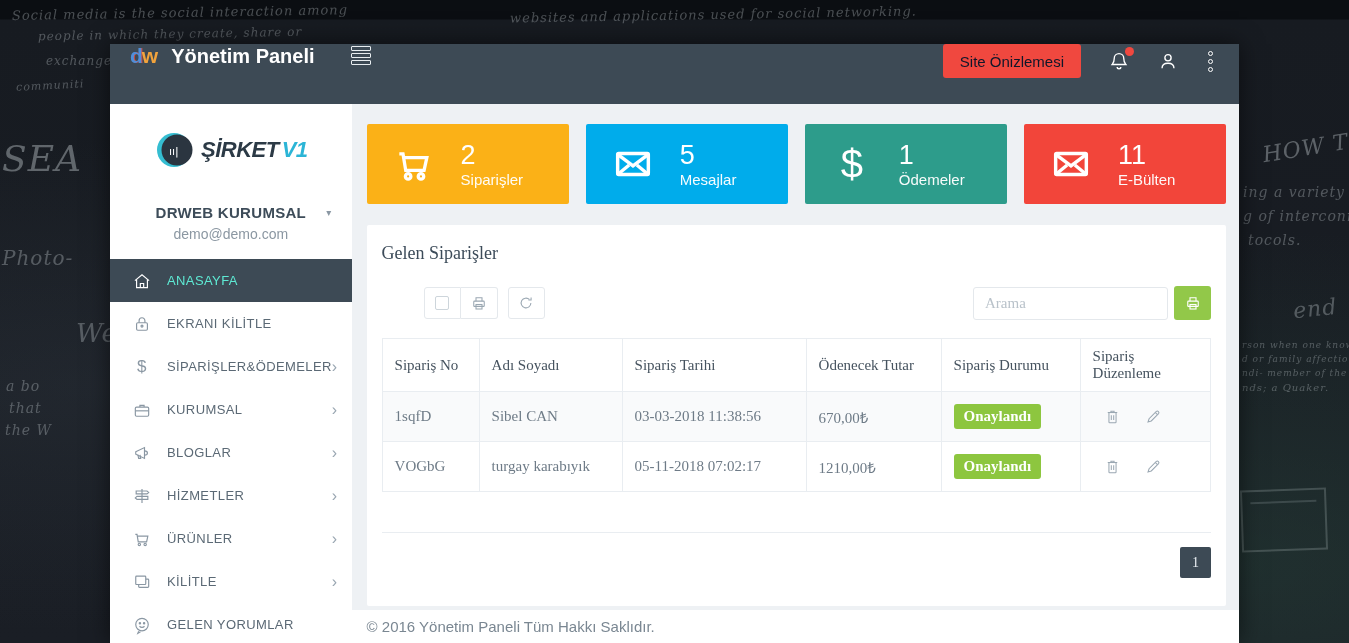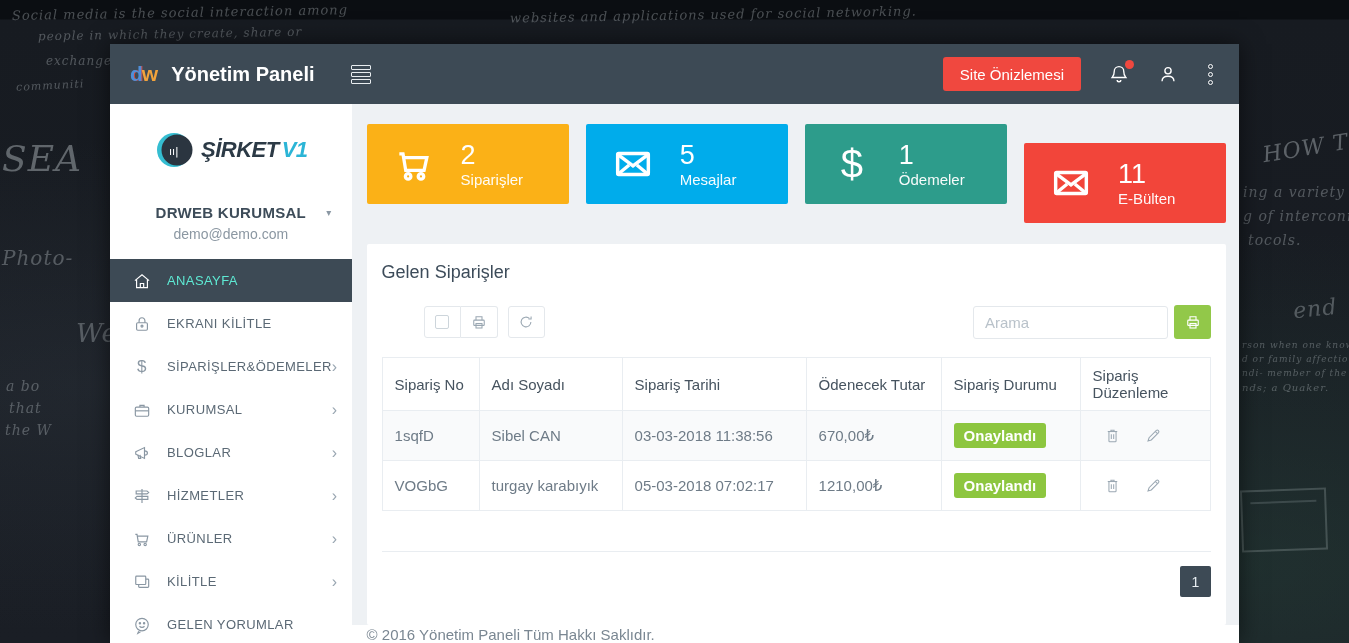--- a/index.html
+++ b/index.html
@@ -29,31 +29,31 @@
   .chalk-box::after{
     content:""; position:absolute; left:8px; top:10px; right:8px;
     border-top:2px solid rgba(200,212,216,.18);
   }
   
   .app {
     position:absolute; left:110px; top:44px; width:1129px; height:599px;
     display:flex; flex-direction:column; box-shadow:0 0 22px rgba(0,0,0,.55);
   }
   
-  .navbar { flex:0 0 60px; background:#3d4a55; display:flex; align-items:center; }
+  .navbar { flex:0 0 60px; background:#3d4a55; display:flex; align-items:flex-start; }
   .brand { display:flex; align-items:center; padding-left:20px; }
   .logo-dw { font-size:21px; font-weight:700; letter-spacing:-1px; }
   .logo-dw .d { color:#4f8fd9; text-shadow:1px 0 0 #d4483c; }
   .logo-dw .w { color:#f2a33c; }
   .nav-title { color:#fff; font-size:20px; font-weight:700; margin-left:14px; }
   .hamburger { margin-left:36px; cursor:pointer; }
   .hamburger i { display:block; width:20px; height:5px; border:1px solid #e8edf0; border-radius:1px; margin:2px 0; }
   .nav-right { margin-left:auto; display:flex; align-items:center; padding-right:24px; gap:27px; }
   .preview-btn {
-    background:#f0483f; color:#ffffff; border:0; height:34px; padding:0 17px;
+    background:#f0483f; color:#0f172a; border:0; height:34px; padding:0 17px;
     border-radius:3px; font-size:15px; cursor:pointer; font-family:inherit;
   }
   .nav-ic { position:relative; cursor:pointer; display:flex; }
   .nav-ic svg { stroke:#fff; }
   .badge-dot { position:absolute; top:-3px; right:-4px; width:9px; height:9px; background:#f0483f; border-radius:50%; }
   .kebab { display:flex; flex-direction:column; gap:3px; cursor:pointer; padding:2px; }
   .kebab i { width:5px; height:5px; border:1.6px solid #fff; border-radius:50%; }
   
   .app-body { flex:1; display:flex; min-height:0; }
   
@@ -73,28 +73,28 @@
   .menu-item svg { width:20px; height:20px; margin-right:15px; stroke:#8a97a3; fill:none; stroke-width:1.4; flex:0 0 20px; }
   .menu-item .dollar { font-size:17px; color:#8a97a3; width:20px; margin-right:15px; text-align:center; }
   .menu-item.active { background:#3d4a55; color:#5eead4; }
   .menu-item.active svg { stroke:#fff; }
   .mchevron { margin-left:auto; color:#9aa7b2; font-size:16px; }
   
   .main { flex:1; background:#eef1f4; display:flex; flex-direction:column; min-width:0; }
   .cards { display:flex; gap:17px; margin:20px 13px 0 15px; }
   .card { flex:1; height:80px; border-radius:2px; display:flex; align-items:center; color:#fff; cursor:pointer; }
   .card-orange { background:#fbb117; } .card-blue { background:#00aceb; }
-  .card-teal { background:#2d9c8b; } .card-red { background:#f2453a;margin-top:19px; }
+  .card-teal { background:#2d9c8b; } .card-red { background:#f2453a; }
   .card-icon { width:94px; display:flex; justify-content:center; }
   .card-icon svg { stroke:#fff; fill:none; stroke-width:1.8; }
   .card-icon .big-dollar { font-size:40px; font-weight:400; line-height:1; }
   .card-num { font-size:27px; line-height:1.15; }
   .card-label { font-size:15px; opacity:.96; }
   
-  .panel { background:#fff; margin:21px 13px 0 15px; padding:18px 15px 28px; border-radius:2px; }
+  .panel { background:#fff; margin:21px 13px 0 15px; padding:18px 15px 28px; border-radius:2px;font-family:Liberation Serif, serif; }
   .panel-title { font-size:18px; font-weight:400; color:#3c4b59; }
   .toolbar { display:flex; justify-content:space-between; align-items:center; margin-top:22px;padding-left:42px; }
   .btn-row { display:flex; }
   .tbtn {
     width:37px; height:32px; background:#fff; border:1px solid #e4e8ec;
     display:flex; align-items:center; justify-content:center; cursor:pointer; color:#9aa7b2;
   }
   .tbtn svg { stroke:#9aa7b2; fill:none; stroke-width:1.4; }
   .tbtn.first { border-radius:3px 0 0 3px; }
   .tbtn.mid { border-left:0; border-radius:0 3px 3px 0; }
@@ -420,21 +420,21 @@
                   <svg width="19" height="19" viewBox="0 0 24 24">
                     <path d="M5 19l1.4-4.2L15.6 5.6a2 2 0 0 1 2.8 2.8L9.2 17.6 5 19z"></path>
                       <path d="M14.5 7l2.5 2.5"></path>
                   </svg>
                 </span>
               </td>
             </tr>
             <tr>
               <td>VOGbG</td>
               <td>turgay karabıyık</td>
-              <td>05-03-2018 07:02:17</td>
+              <td>05-11-2018 07:02:17</td>
               <td>1210,00₺</td>
               <td>
                 <span class="status-badge">Onaylandı</span>
               </td>
               <td>
                 <span class="row-actions">
                   <svg width="19" height="19" viewBox="0 0 24 24">
                     <path d="M6 7h12"></path>
                       <path d="M10 7V5.5h4V7"></path>
                       <rect x="7.5" y="7" width="9" height="13" rx="1"></rect>

